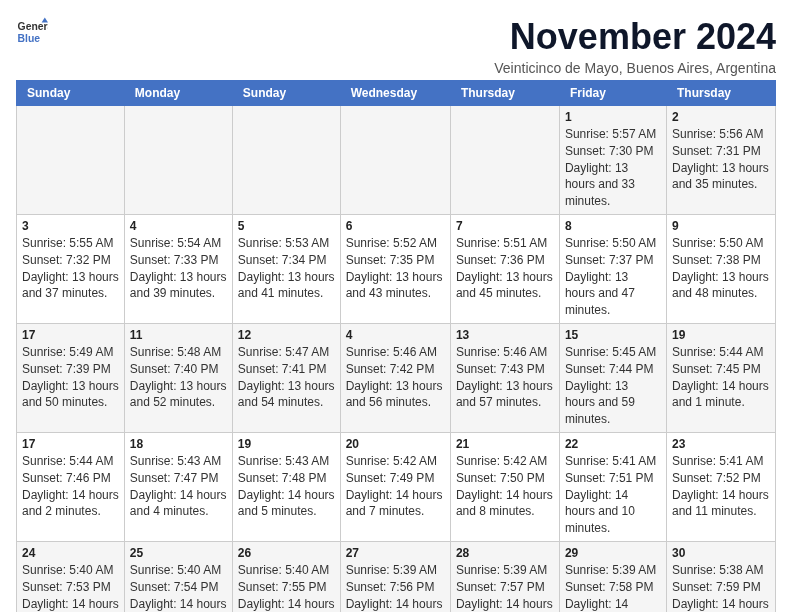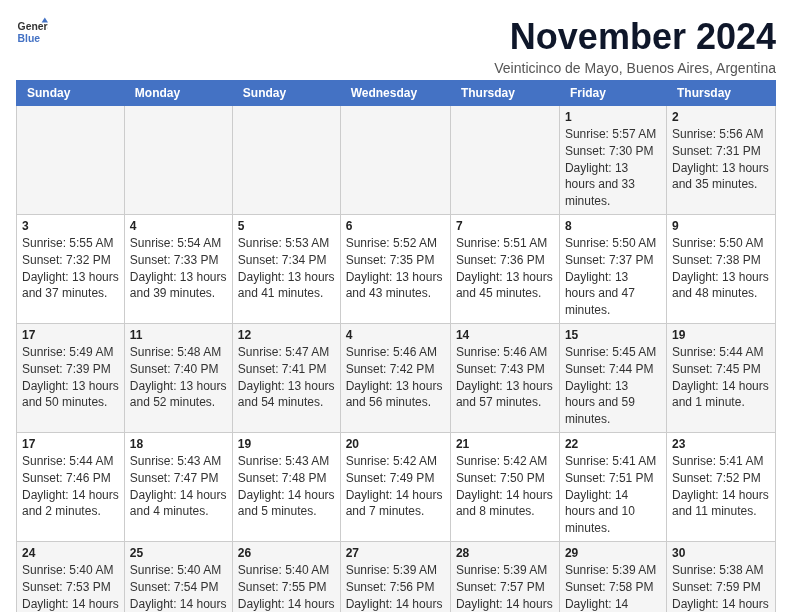--- a/index.html
+++ b/index.html
@@ -168,21 +168,21 @@
         </td>
         <td>
           <span class="day-number">12</span>
           <div class="day-info">Sunrise: 5:47 AM<br>Sunset: 7:41 PM<br>Daylight: 13 hours and 54 minutes.</div>
         </td>
         <td>
           <span class="day-number">4</span>
           <div class="day-info">Sunrise: 5:46 AM<br>Sunset: 7:42 PM<br>Daylight: 13 hours and 56 minutes.</div>
         </td>
         <td>
-          <span class="day-number">14</span>
+          <span class="day-number">13</span>
           <div class="day-info">Sunrise: 5:46 AM<br>Sunset: 7:43 PM<br>Daylight: 13 hours and 57 minutes.</div>
         </td>
         <td>
           <span class="day-number">15</span>
           <div class="day-info">Sunrise: 5:45 AM<br>Sunset: 7:44 PM<br>Daylight: 13 hours and 59 minutes.</div>
         </td>
         <td>
           <span class="day-number">19</span>
           <div class="day-info">Sunrise: 5:44 AM<br>Sunset: 7:45 PM<br>Daylight: 14 hours and 1 minute.</div>
         </td>

